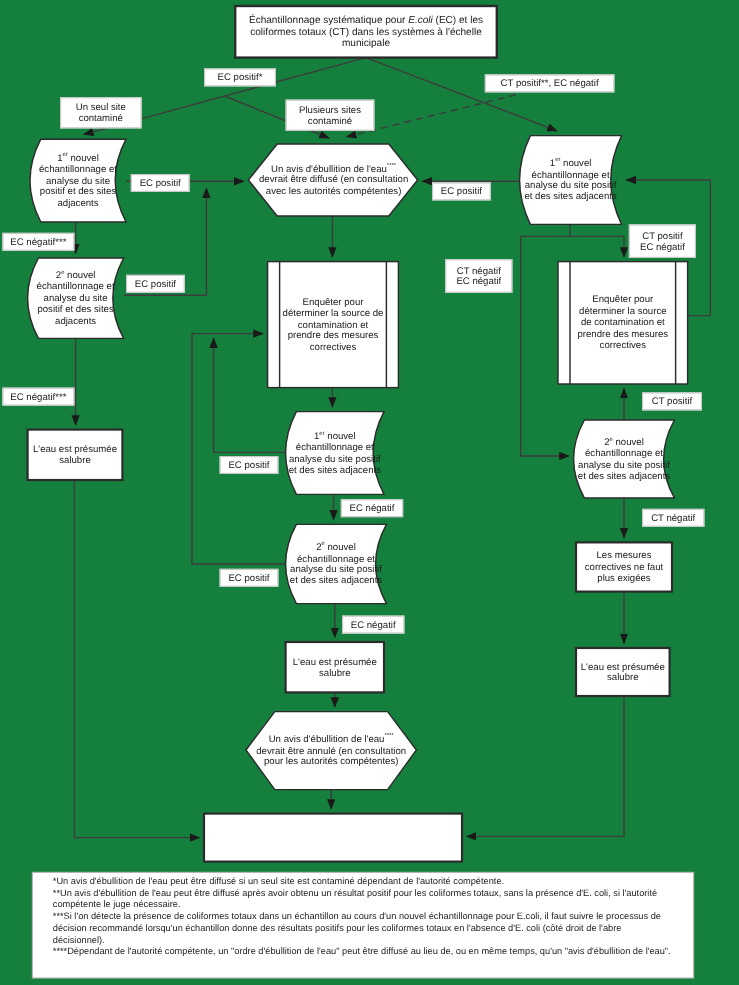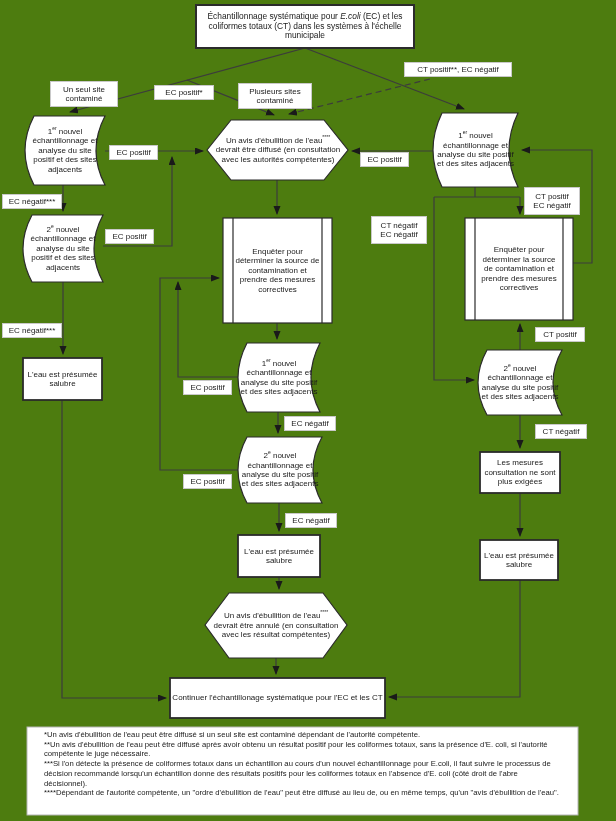--- a/index.html
+++ b/index.html
@@ -1,17 +1,17 @@
 <!DOCTYPE html>
 <html lang="fr"><head>
 <meta charset="utf-8">
 <style>
   html,body{margin:0;padding:0;background:#fff;}
   #canvas{
-    position:relative;width:616px;height:821px;background:#4d7c0f;
+    position:relative;width:616px;height:821px;background:#15803d;
     font-family:"Liberation Sans","DejaVu Sans",sans-serif;color:#1a1a1a;
   }
   #wires{position:absolute;left:0;top:0;}
   .txt{position:absolute;display:flex;align-items:center;justify-content:center;
        text-align:center;font-size:8px;line-height:1.18;}
   .lbl{position:absolute;display:flex;align-items:center;justify-content:center;
        text-align:center;font-size:8px;line-height:1.15;background:#fff;
        border:1px solid #c9c9c9;padding:0 1px;}
   .foot{position:absolute;font-size:7.7px;line-height:1.26;text-align:left;
         padding:3px 17px;box-sizing:border-box;}
@@ -88,21 +88,21 @@
       <rect x="170" y="678" width="215" height="40" stroke-width="1.8"></rect>
 
       <rect x="27" y="727" width="551" height="88" stroke="#b5b5b5" stroke-width="1"></rect>
     </g>
   </svg>
 
   <div class="txt" style="left:198px;top:6px;width:214px;height:41px;font-size:8.4px;">
     <span><span>Échantillonnage systématique pour </span><i>E.coli</i><span> (EC) et les coliformes totaux (CT) dans les systèmes à l'échelle municipale</span></span>
   </div>
 
-  <div class="lbl" style="left:154px;top:57px;width:56px;height:13px;margin-top:28px;">EC positif*</div>
+  <div class="lbl" style="left:170px;top:57px;width:56px;height:13px;">EC positif*</div>
   <div class="lbl" style="left:404px;top:62px;width:104px;height:13px;">CT positif**, EC négatif</div>
   <div class="lbl" style="left:50px;top:81px;width:64px;height:24px;">Un seul site contaminé</div>
   <div class="lbl" style="left:238px;top:83px;width:70px;height:24px;">Plusieurs sites contaminé</div>
   <div class="lbl" style="left:109px;top:145px;width:45px;height:13px;">EC positif</div>
   <div class="lbl" style="left:2px;top:194px;width:56px;height:13px;">EC négatif***</div>
   <div class="lbl" style="left:105px;top:229px;width:45px;height:13px;">EC positif</div>
   <div class="lbl" style="left:2px;top:323px;width:56px;height:13px;">EC négatif***</div>
   <div class="lbl" style="left:360px;top:152px;width:45px;height:13px;">EC positif</div>
   <div class="lbl" style="left:371px;top:216px;width:52px;height:26px;flex-direction:column;">
     <span>CT négatif</span>
@@ -135,31 +135,30 @@
     <span><span>1</span><sup>er</sup><span> nouvel échantillonnage et analyse du site positif et des sites adjacents</span></span>
   </div>
   <div class="txt" style="left:479px;top:350px;width:82px;height:65px;">
     <span><span>2</span><sup>e</sup><span> nouvel échantillonnage et analyse du site positif et des sites adjacents</span></span>
   </div>
 
   <div class="txt" style="left:215px;top:122px;width:126px;height:56px;">
     <span><span>Un avis d'ébullition de l'eau</span><sup>****</sup><span> devrait être diffusé (en consultation avec les autorités compétentes)</span></span>
   </div>
   <div class="txt" style="left:213px;top:595px;width:126px;height:61px;">
-    <span><span>Un avis d'ébullition de l'eau</span><sup>****</sup><span> devrait être annulé (en consultation avec les résultat compétentes)</span></span>
+    <span><span>Un avis d'ébullition de l'eau</span><sup>****</sup><span> devrait être annulé (en consultation pour les autorités compétentes)</span></span>
   </div>
 
   <div class="txt" style="left:235px;top:218px;width:85px;height:105px;">Enquêter pour déterminer la source de contamination et prendre des mesures correctives</div>
   <div class="txt" style="left:477px;top:218px;width:84px;height:102px;">Enquêter pour déterminer la source de contamination et prendre des mesures correctives</div>
 
   <div class="txt" style="left:23px;top:358px;width:79px;height:42px;">L'eau est présumée salubre</div>
   <div class="txt" style="left:238px;top:535px;width:82px;height:42px;">L'eau est présumée salubre</div>
   <div class="txt" style="left:480px;top:540px;width:78px;height:40px;">L'eau est présumée salubre</div>
-  <div class="txt" style="left:480px;top:452px;width:80px;height:41px;">Les mesures consultation ne sont plus exigées</div>
-  <div class="txt" style="left:172px;top:678px;width:211px;height:40px;">Continuer l'échantillonage systématique pour l'EC et les CT</div>
+  <div class="txt" style="left:480px;top:452px;width:80px;height:41px;">Les mesures correctives ne faut plus exigées</div>
 
   <div class="foot" style="left:27px;top:727px;width:551px;height:88px;">
     <div>*Un avis d'ébullition de l'eau peut être diffusé si un seul site est contaminé dépendant de l'autorité compétente.</div>
     <div>**Un avis d'ébullition de l'eau peut être diffusé après avoir obtenu un résultat positif pour les coliformes totaux, sans la présence d'E. coli, si l'autorité compétente le juge nécessaire.</div>
     <div>***Si l'on détecte la présence de coliformes totaux dans un échantillon au cours d'un nouvel échantillonnage pour E.coli, il faut suivre le processus de décision recommandé lorsqu'un échantillon donne des résultats positifs pour les coliformes totaux en l'absence d'E. coli (côté droit de l'abre décisionnel).</div>
     <div>****Dépendant de l'autorité compétente, un "ordre d'ébullition de l'eau" peut être diffusé au lieu de, ou en même temps, qu'un  "avis d'ébullition de l'eau".</div>
   </div>
 
 </div>
 

